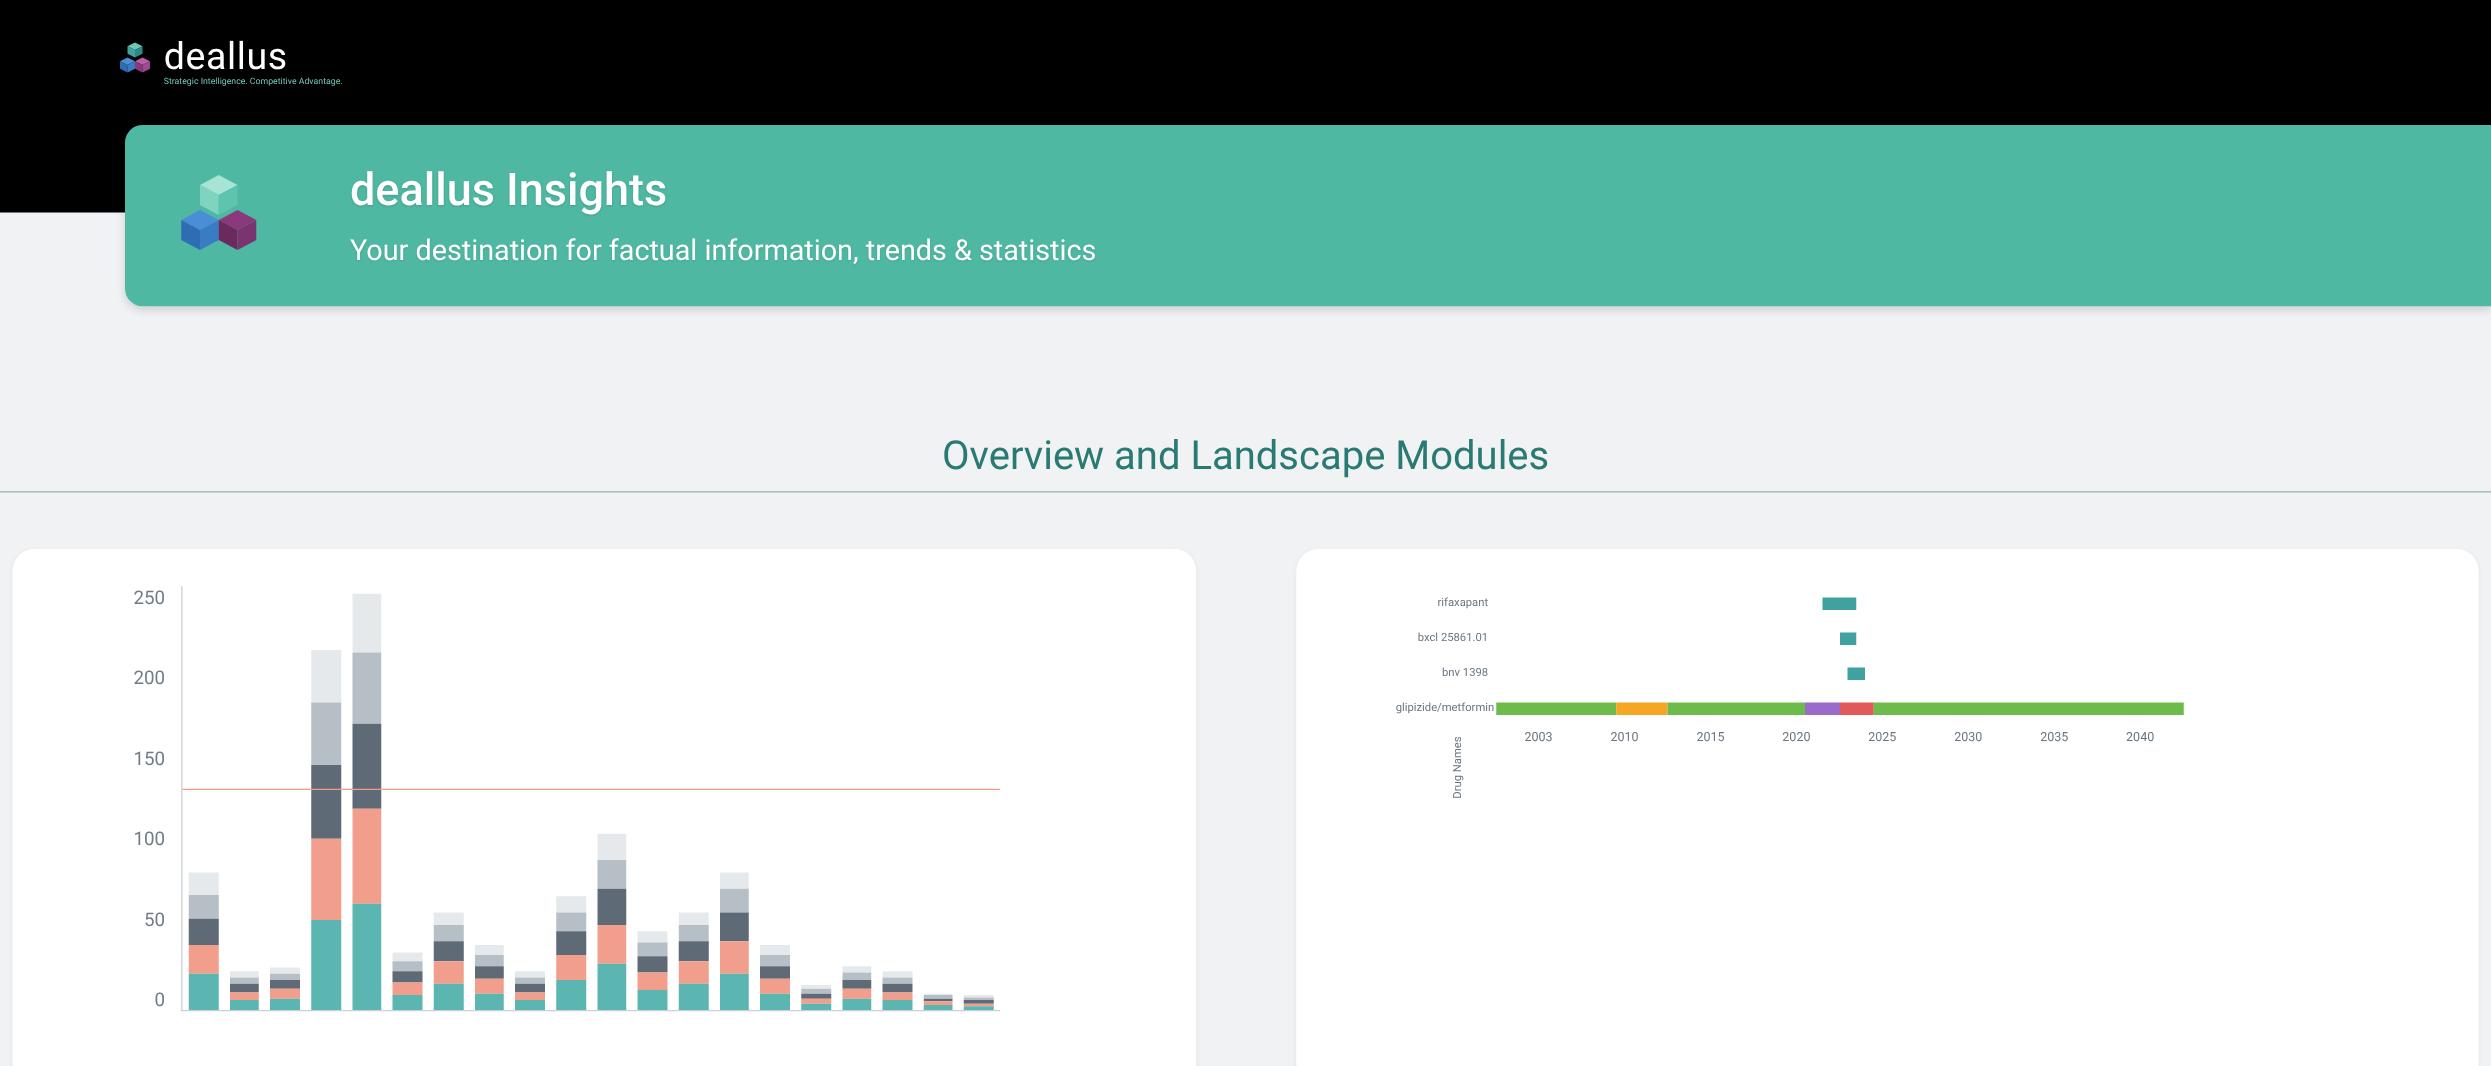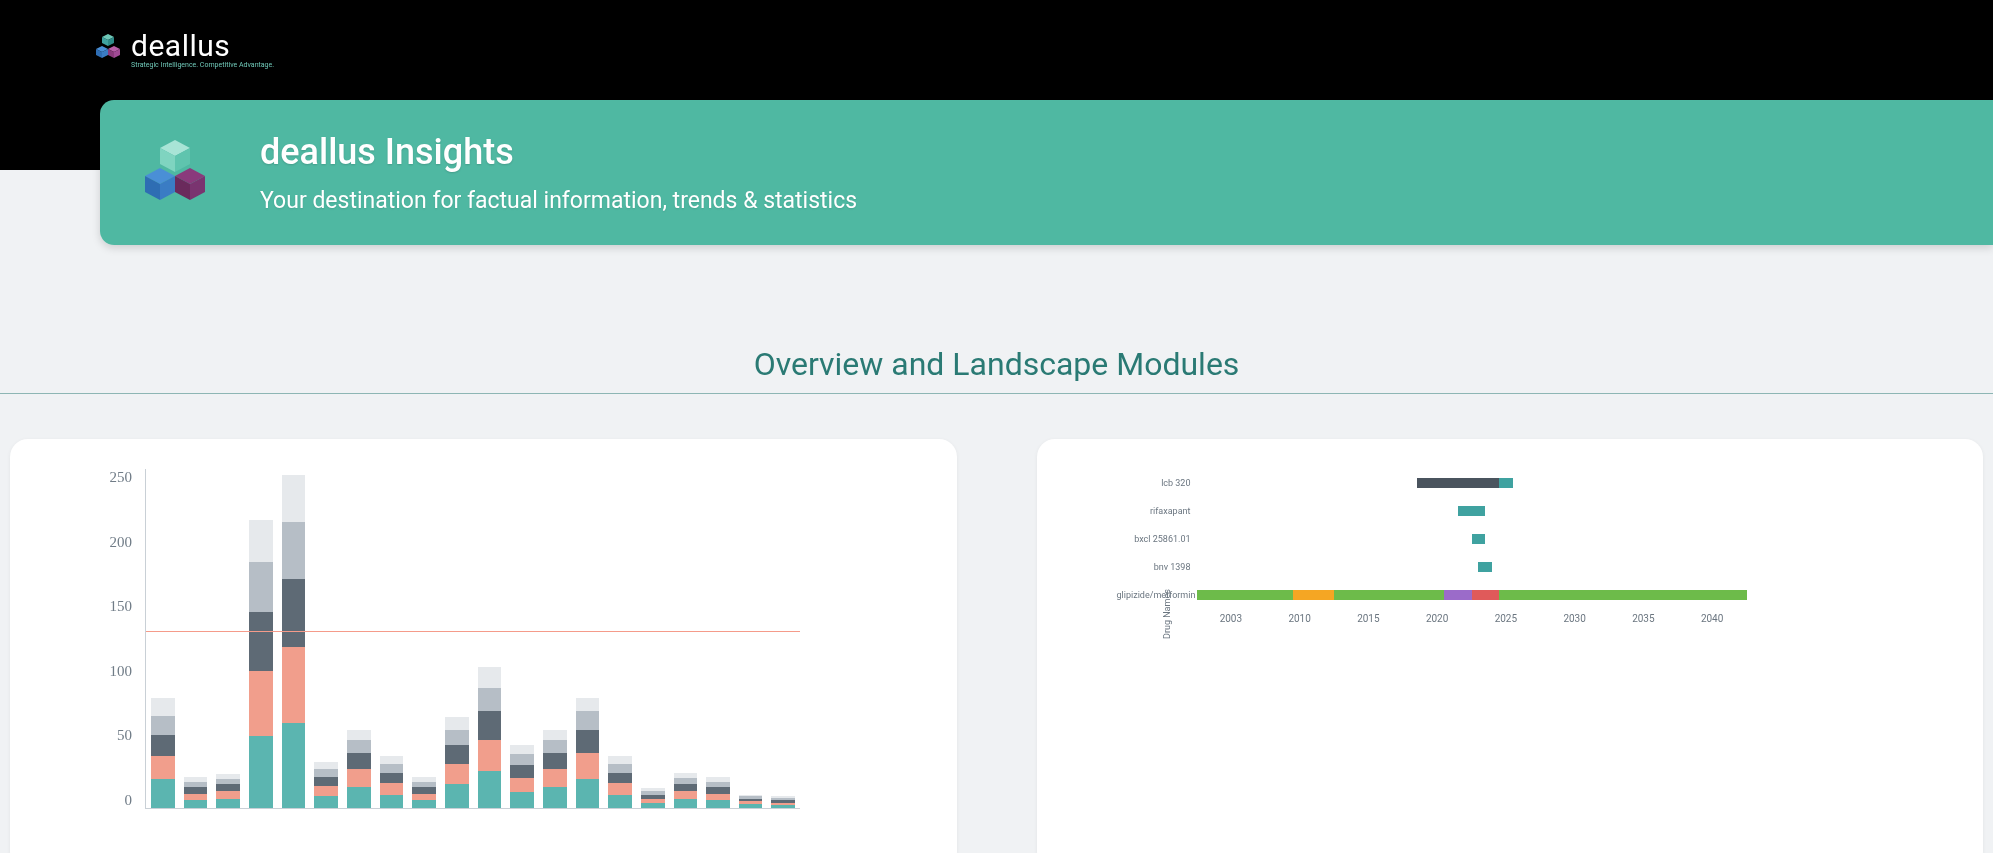--- a/index.html
+++ b/index.html
@@ -48,21 +48,21 @@
     position: absolute;
     left: 100px;
     right: 0;
     top: 100px;
     height: 145px;
     background: linear-gradient(90deg, #4fb8a2 0%, #4fb8a2 100%);
     border-radius: 14px 0 0 14px;
     display: flex;
     align-items: center;
     padding-left: 40px;
-    gap: 50px;
+    gap: 70px;
     box-shadow: 0 3px 8px rgba(0,0,0,0.15);
   }
   .banner-icon {
     width: 70px;
     height: 70px;
     position: relative;
   }
   .banner-text h1 {
     color: #fff;
     font-size: 36px;
@@ -103,21 +103,20 @@
     padding: 30px 20px 10px 20px;
     position: relative;
     overflow: hidden;
   }
   
   .barchart-wrap {
     position: relative;
     width: 720px;
     height: 380px;
     margin-left: 60px;
-    font-family: Liberation Serif, serif;
   }
   .y-axis {
     position: absolute;
     left: 0;
     top: 0;
     bottom: 40px;
     width: 50px;
     display: flex;
     flex-direction: column;
     justify-content: space-between;
@@ -425,27 +424,20 @@
       <div class="ref-line" style="bottom: 51.9231%;"></div>
         </div>
     </div>
   </div>
 
   <div class="card">
     <div class="gantt-wrap">
       <div class="gantt-ylabel">Drug Names</div>
       <div id="gantt-rows">
           <div class="gantt-row">
-            <div class="gantt-label">lcb 320</div>
-            <div class="gantt-track">
-              <div class="gantt-seg" style="left: 40%; width: 15%; background: rgb(74, 84, 94);"></div>
-              <div class="gantt-seg" style="left: 55%; width: 2.5%; background: rgb(63, 162, 160);"></div>
-            </div>
-          </div>
-          <div class="gantt-row">
             <div class="gantt-label">rifaxapant</div>
             <div class="gantt-track">
               <div class="gantt-seg" style="left: 47.5%; width: 5%; background: rgb(63, 162, 160);"></div>
             </div>
           </div>
           <div class="gantt-row">
             <div class="gantt-label">bxcl 25861.01</div>
             <div class="gantt-track">
               <div class="gantt-seg" style="left: 50%; width: 2.5%; background: rgb(63, 162, 160);"></div>
             </div>

